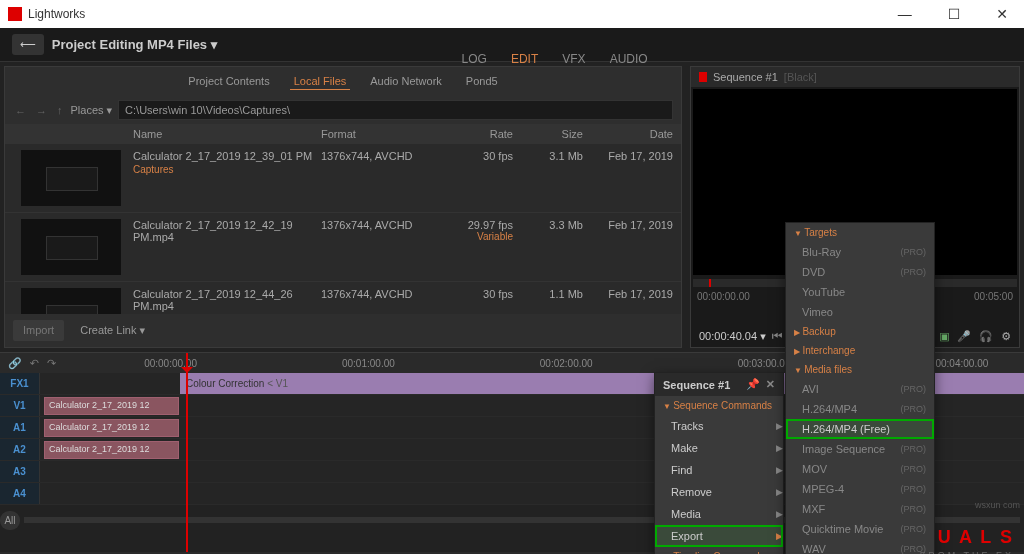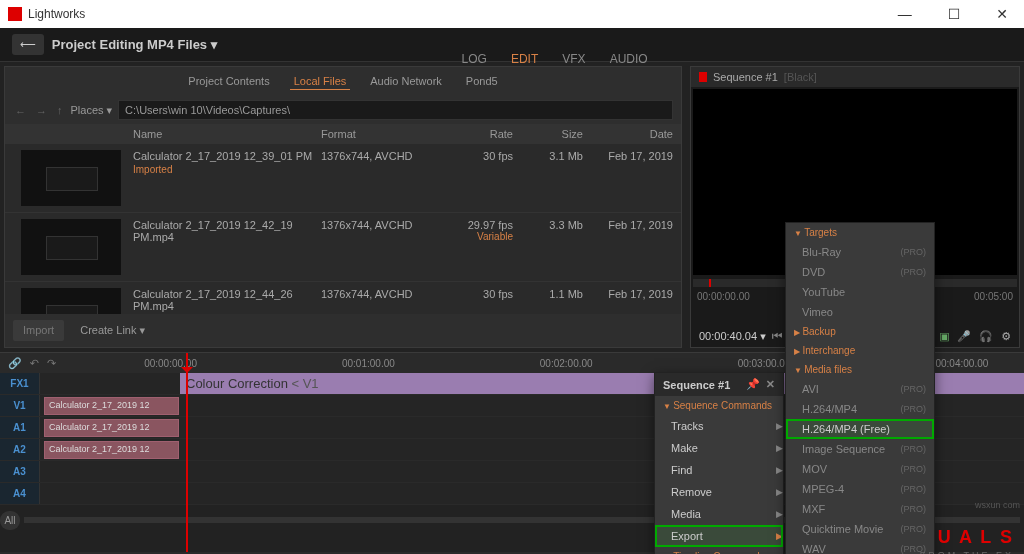--- a/index.html
+++ b/index.html
@@ -68,21 +68,21 @@
     .tl-tools { display: flex; gap: 8px; padding: 0 8px; }
     .tl-tool { color: #777; cursor: pointer; }
     .tl-ruler { flex: 1; display: flex; gap: 145px; padding-left: 80px; font-size: 10px; color: #888; position: relative; }
     .playhead { position: absolute; left: 186px; top: 0; bottom: 0; width: 2px; background: #d00; z-index: 5; }
     .playhead::before { content: ''; position: absolute; top: 14px; left: -5px; border: 6px solid transparent; border-top-color: #d00; }
     
     .tracks { display: flex; flex-direction: column; position: relative; }
     .track-row { display: flex; height: 22px; align-items: center; border-bottom: 1px solid #2a2a2a; }
     .track-label { width: 40px; text-align: right; color: #4a90d0; font-size: 10px; font-weight: bold; background: #1a2630; border-right: 1px solid #333; height: 100%; display: flex; align-items: center; justify-content: center; cursor: pointer; }
     .track-content { flex: 1; height: 100%; background: #252525; position: relative; }
-    .fx-clip { position: absolute; left: 140px; right: 0; height: 100%; background: #9a7db0; display: flex; align-items: center; padding-left: 6px; color: #333; font-size: 13px; }
+    .fx-clip { position: absolute; left: 140px; right: 0; height: 100%; background: #9a7db0; display: flex; align-items: center; padding-left: 6px; color: #333; font-size: 10px; }
     .v-clip { position: absolute; left: 4px; width: 135px; height: 18px; top: 2px; background: #8a5560; border: 1px solid #a06070; color: #ddd; font-size: 9px; padding: 2px 4px; overflow: hidden; white-space: nowrap; }
     .all-label { width: 20px; text-align: center; background: #333; color: #999; font-size: 10px; padding: 4px 2px; cursor: pointer; border-radius: 9px; }
     
     .context-menu { position: absolute; background: #3a3a3a; border: 1px solid #222; box-shadow: 0 4px 12px rgba(0,0,0,0.5); z-index: 100; font-size: 11px; }
     .cm1 { left: 654px; top: 372px; width: 130px; }
     .cm-title { background: #2a2a2a; padding: 5px 8px; display: flex; align-items: center; gap: 6px; color: #ccc; font-weight: bold; }
     .cm-pin { margin-left: auto; color: #888; cursor: pointer; }
     .cm-close { color: #888; cursor: pointer; }
     .cm-section { color: #d88146; padding: 4px 8px; font-size: 10px; }
     .cm-section::before { content: '▼ '; font-size: 8px; }
@@ -147,21 +147,21 @@
         <div class="col-name">Name</div>
         <div class="col-format">Format</div>
         <div class="col-rate">Rate</div>
         <div class="col-size">Size</div>
         <div class="col-date">Date</div>
       </div>
       <div class="file-row">
         <div class="col-thumb">
             <div class="thumb"></div>
           </div>
-        <div class="col-name"><span>Calculator 2_17_2019 12_39_01 PM</span><div class="imported">Imported</div></div>
+        <div class="col-name"><span>Calculator 2_17_2019 12_39_01 PM</span><div class="imported">Captures</div></div>
         <div class="col-format">1376x744, AVCHD</div>
         <div class="col-rate">30 fps</div>
         <div class="col-size">3.1 Mb</div>
         <div class="col-date">Feb 17, 2019</div>
       </div>
       <div class="file-row">
         <div class="col-thumb">
             <div class="thumb"></div>
           </div>
         <div class="col-name"><span>Calculator 2_17_2019 12_42_19 PM.mp4</span></div>

